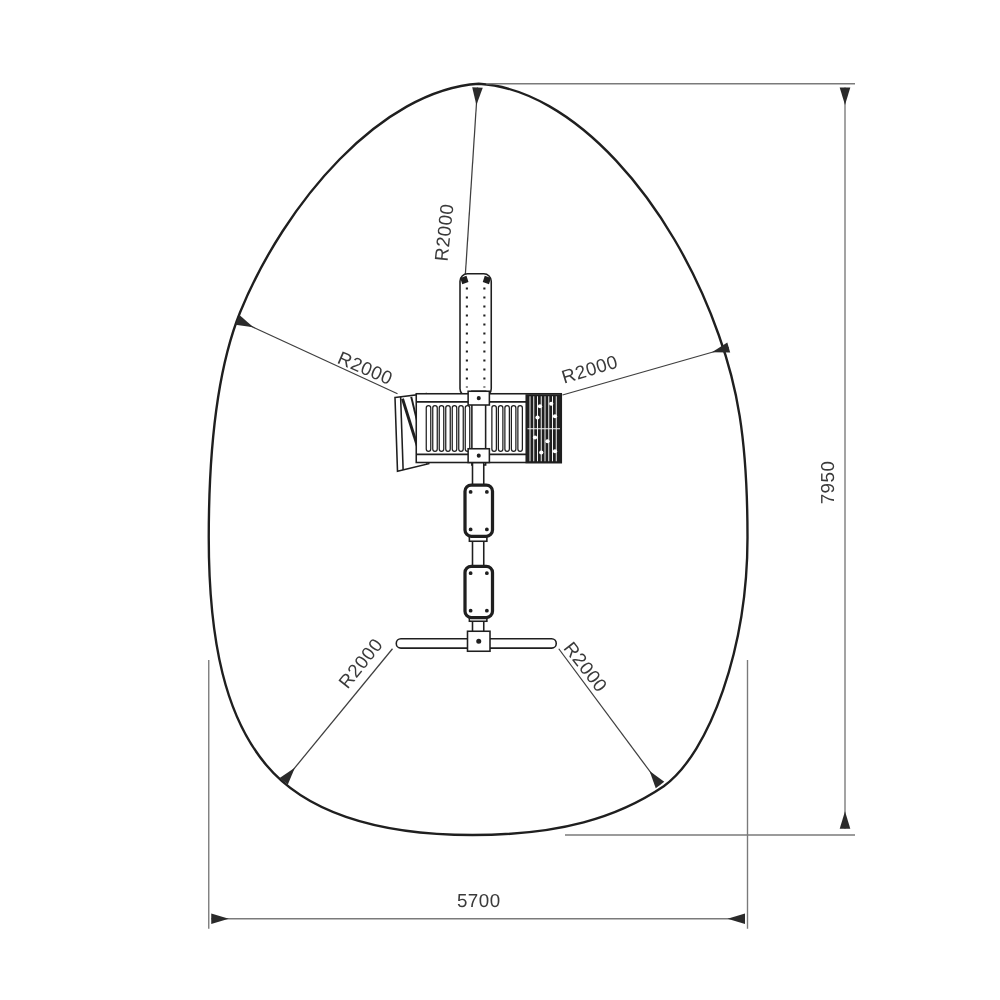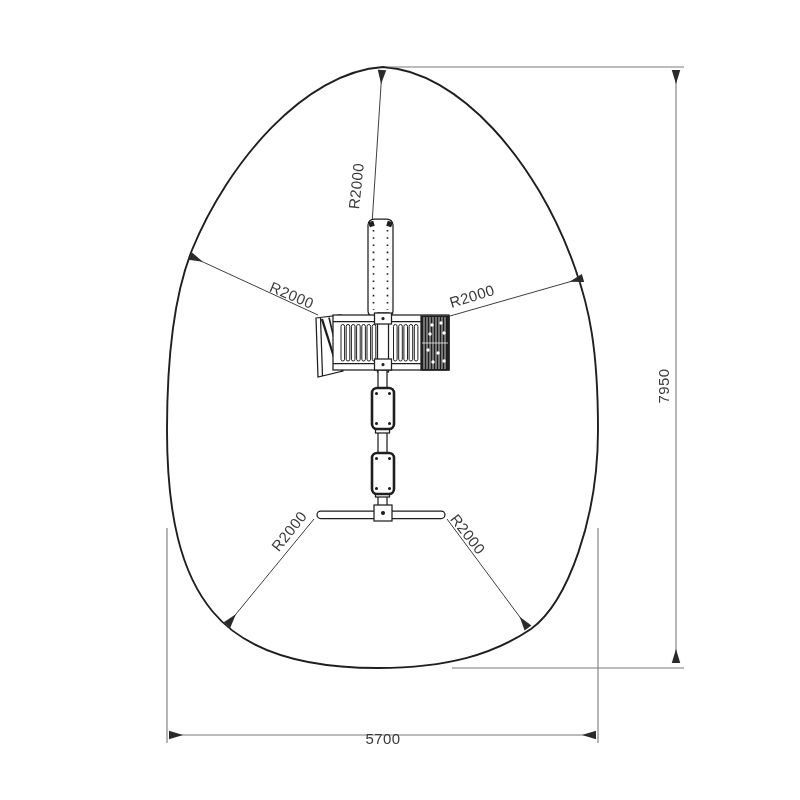--- a/index.html
+++ b/index.html
@@ -146,14 +146,14 @@
   <div class="dim-label" style="left:292px;top:295px;transform:translate(-50%,-50%) rotate(23deg);">R2000</div>
 
   <div class="dim-label" style="left:472px;top:296px;transform:translate(-50%,-50%) rotate(-17deg);">R2000</div>
 
   <div class="dim-label" style="left:289px;top:531px;transform:translate(-50%,-50%) rotate(-51deg);">R2000</div>
 
   <div class="dim-label" style="left:468px;top:534px;transform:translate(-50%,-50%) rotate(52deg);">R2000</div>
 
   <div class="dim-label" style="left:663px;top:386px;transform:translate(-50%,-50%) rotate(-90deg);">7950</div>
 
-  <div class="dim-label" style="left:383px;top:738px;transform:translate(-50%,-50%);">5700</div>
+  <div class="dim-label" style="left:383px;top:721px;transform:translate(-50%,-50%);">5700</div>
 </div>
 
 </body></html>

